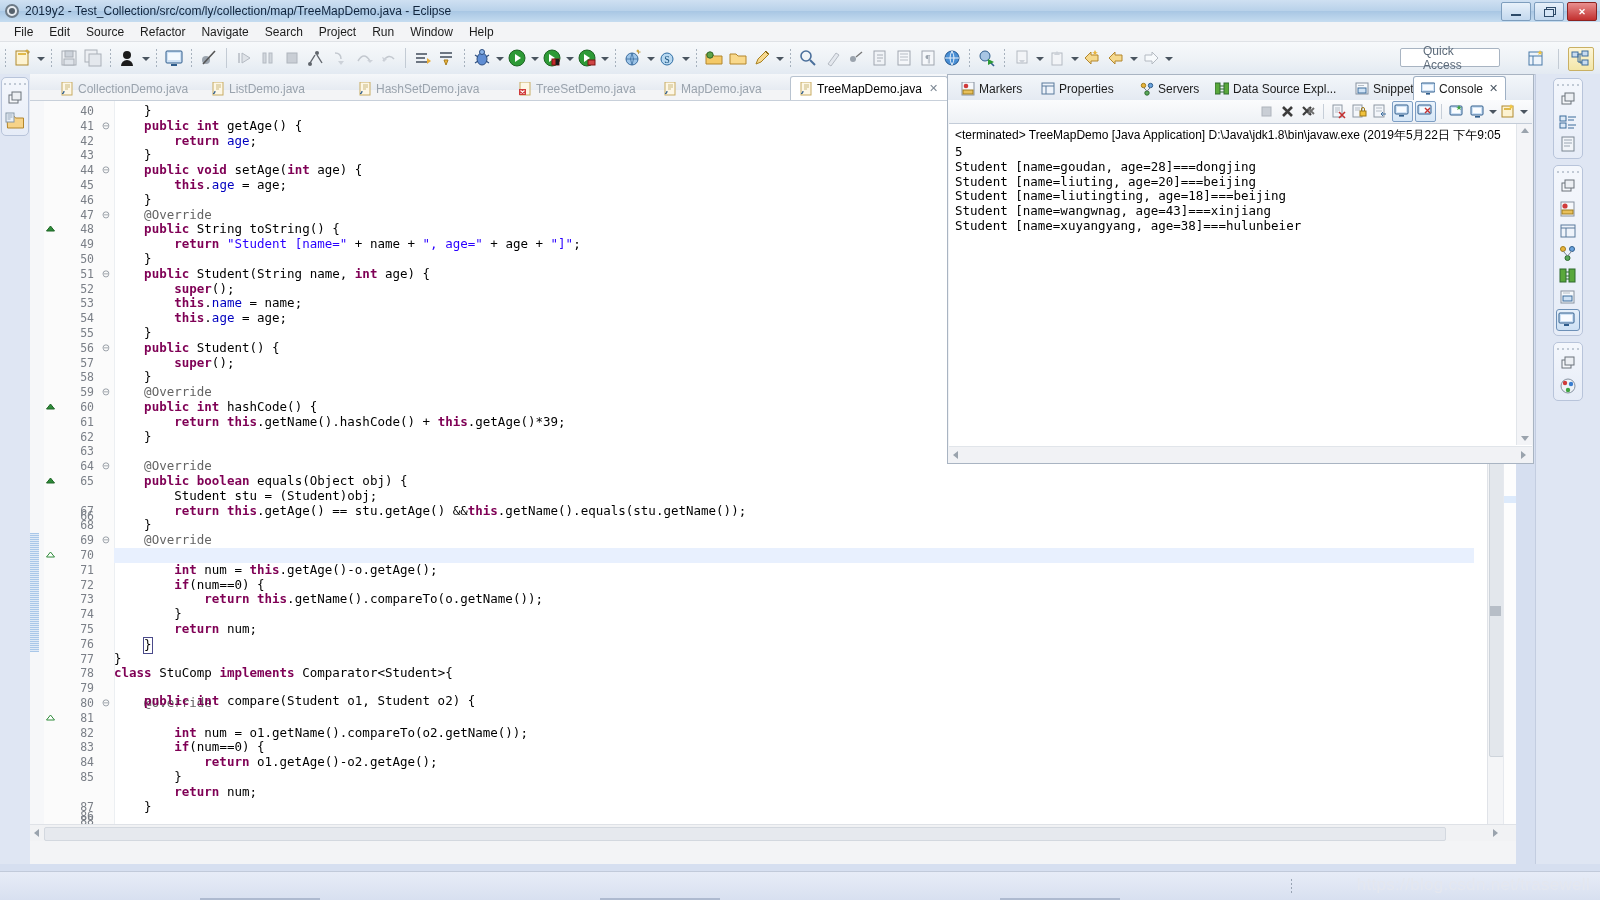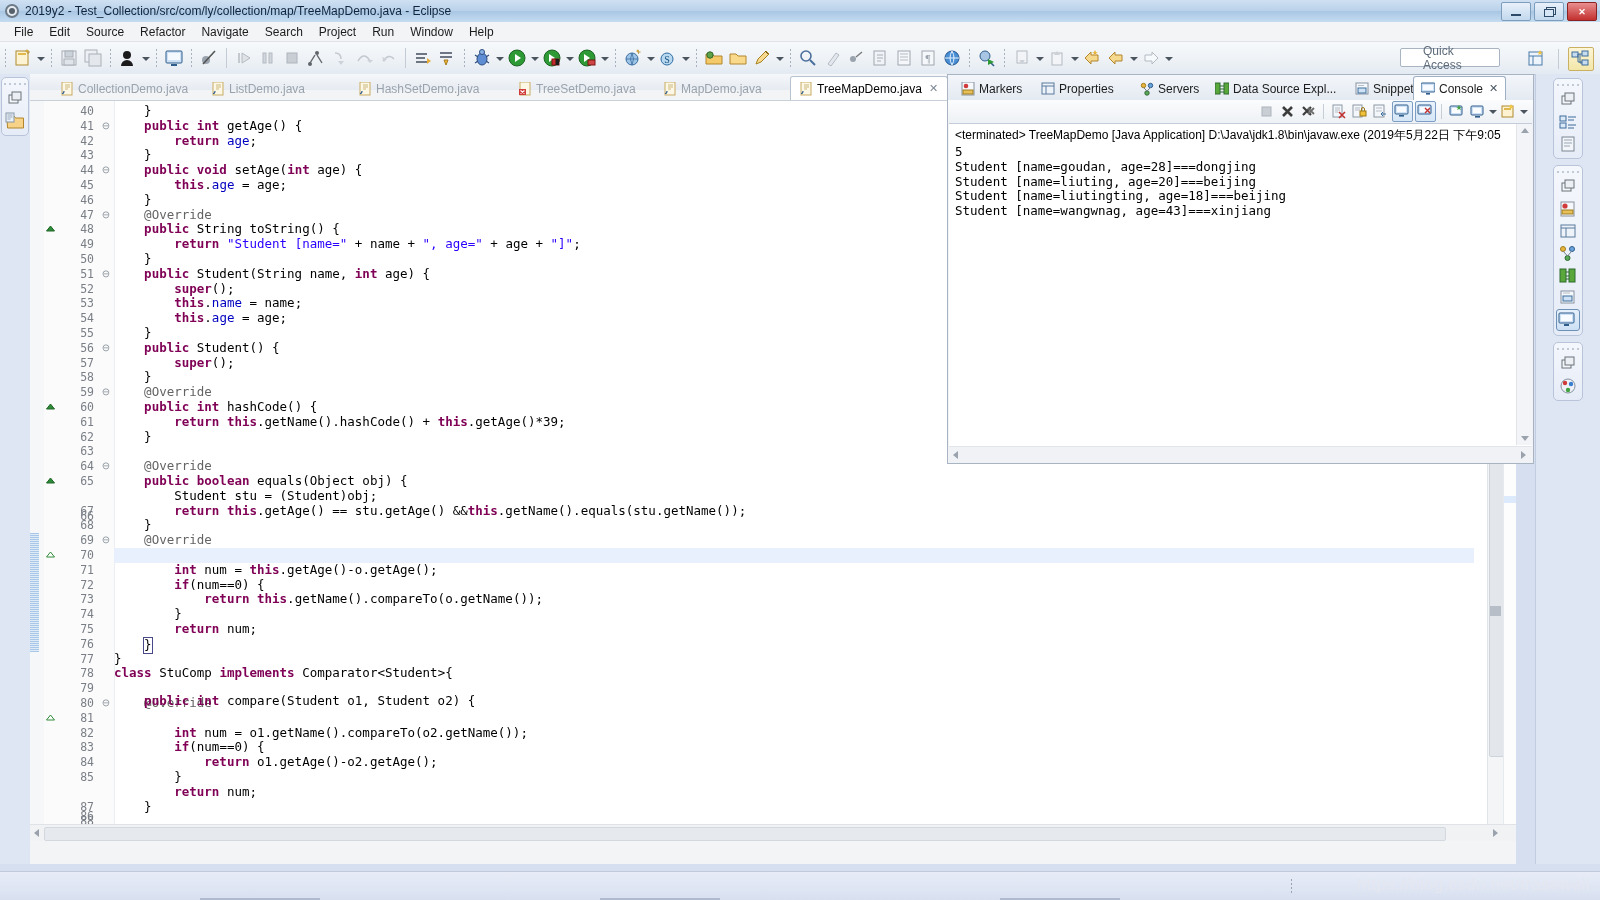--- a/index.html
+++ b/index.html
@@ -887,20 +887,21 @@
     </div>
 
     <div class="console-body">
       <div class="cheader">&lt;terminated&gt; TreeMapDemo [Java Application] D:\Java\jdk1.8\bin\javaw.exe (2019年5月22日 下午9:05</div>
       <div id="console-out">
           <div class="cout">5</div>
           <div class="cout">Student [name=goudan, age=28]===dongjing</div>
           <div class="cout">Student [name=liuting, age=20]===beijing</div>
           <div class="cout">Student [name=liutingting, age=18]===beijing</div>
           <div class="cout">Student [name=wangwnag, age=43]===xinjiang</div>
+          <div class="cout">Student [name=xuyangyang, age=38]===hulunbeier</div>
         </div>
     </div>
     <div class="c-vscroll">
       <div class="sb-arrow sb-up" style="top:4px"></div>
       <div class="sb-arrow sb-down" style="bottom:4px"></div>
     </div>
     <div class="c-hscroll">
       <div style="position:absolute;left:4px;top:4px;border-top:4px solid transparent;border-bottom:4px solid transparent;border-right:5px solid #9aa3ad;width:0;height:0;"></div>
       <div style="position:absolute;right:6px;top:4px;border-top:4px solid transparent;border-bottom:4px solid transparent;border-left:5px solid #9aa3ad;width:0;height:0;"></div>
     </div>

